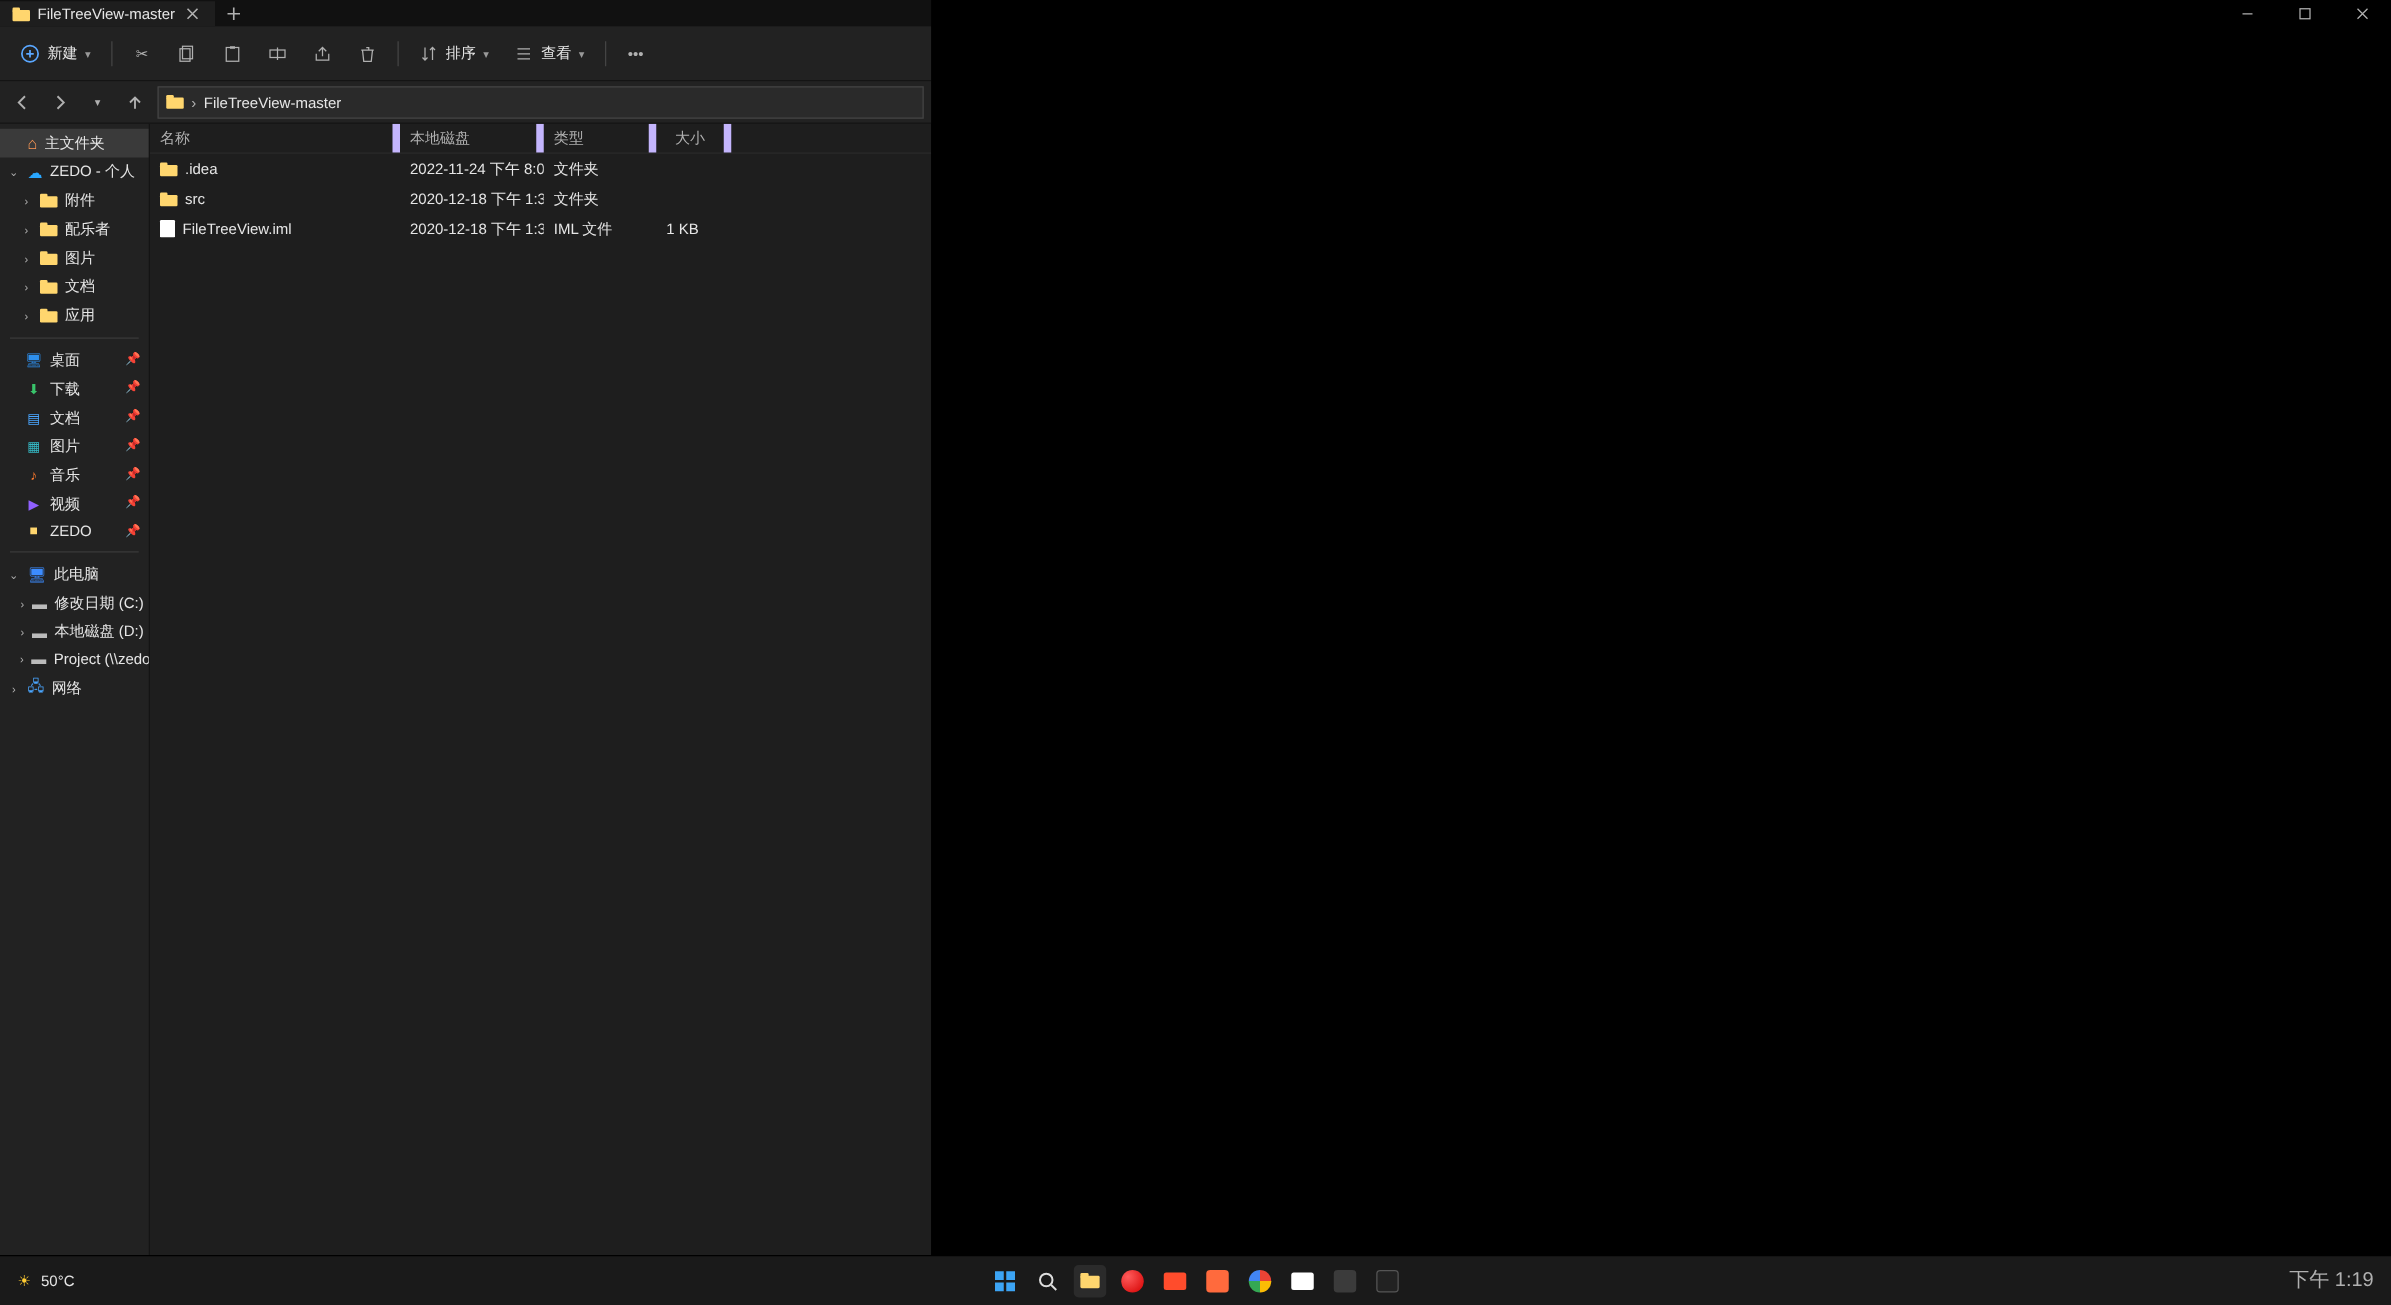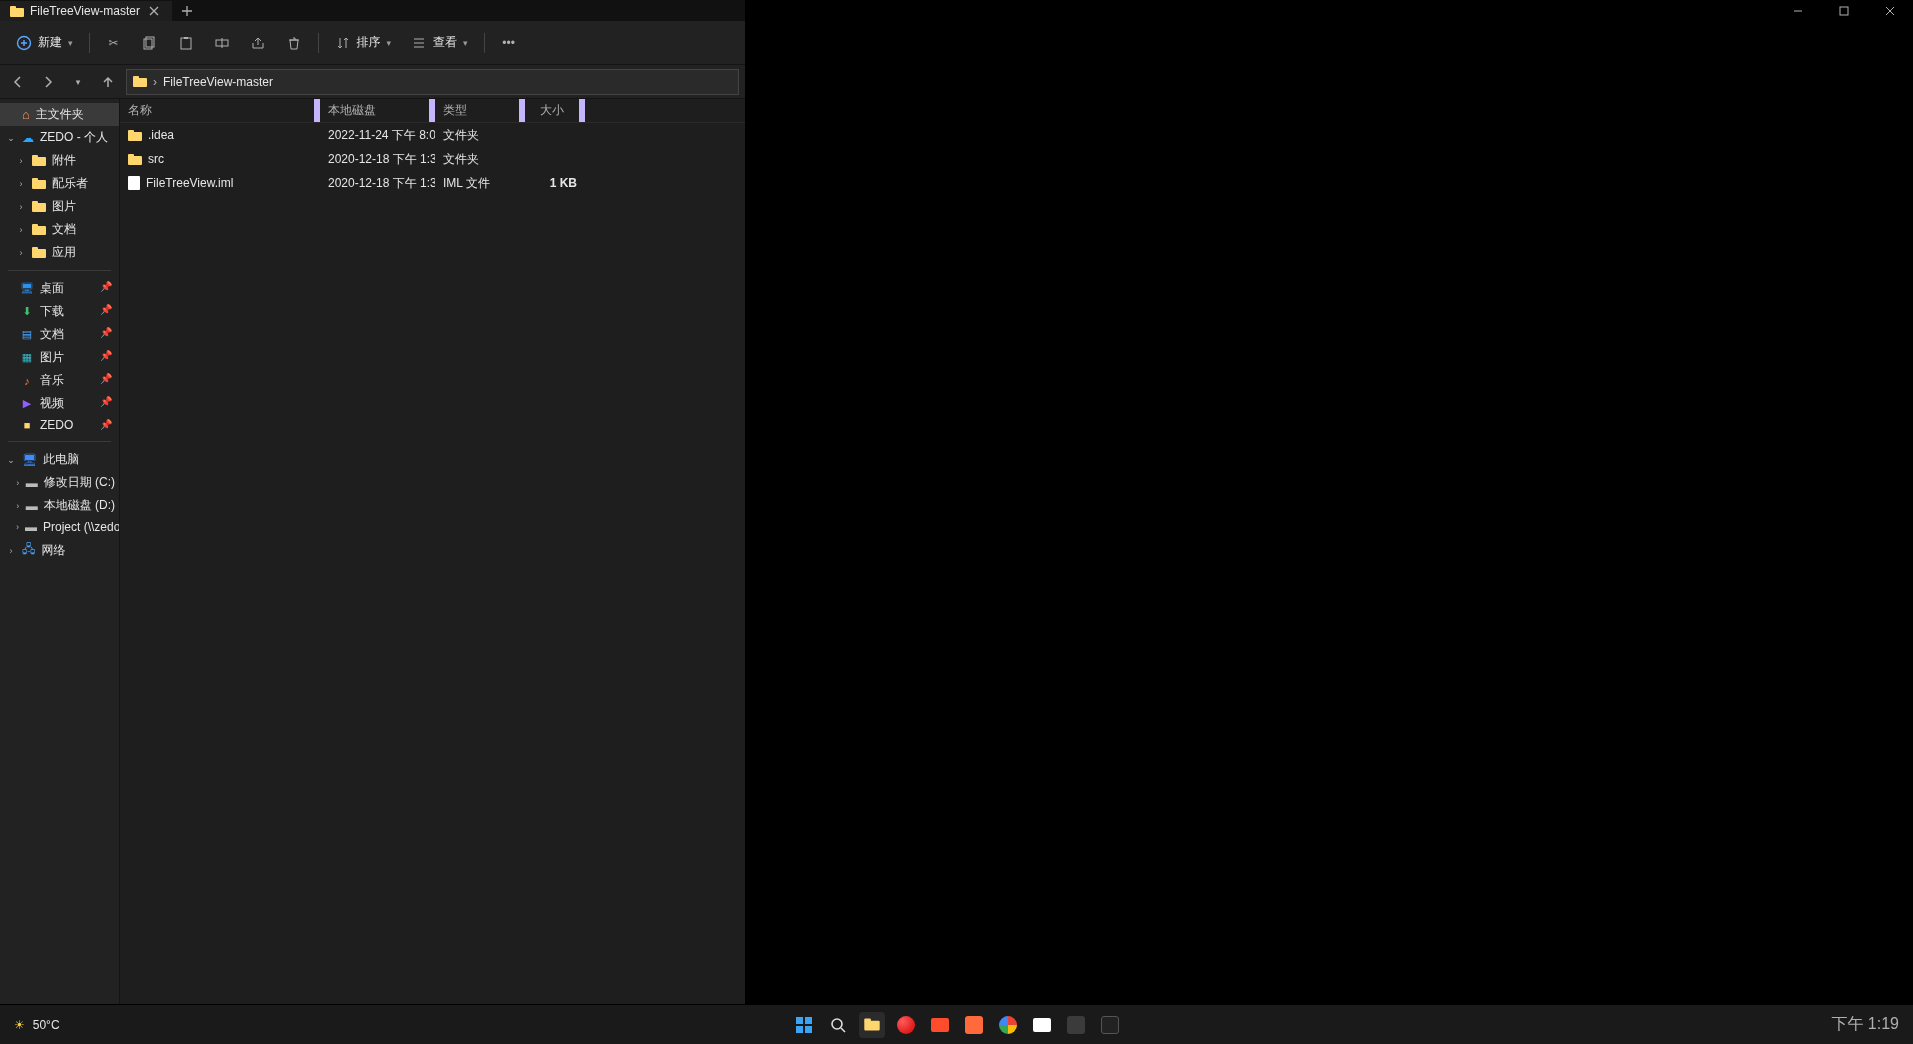--- a/index.html
+++ b/index.html
@@ -188,21 +188,21 @@
   .rows {flex:1;}
   .row {
     display:flex;
     height:24px;
     align-items:center;
   }
   .row .cell {padding:0 8px;white-space:nowrap;overflow:hidden;}
   .row .cell.name {width:200px;display:flex;align-items:center;gap:6px;}
   .row .cell.date {width:115px;}
   .row .cell.type {width:90px;}
-  .row .cell.size {width:60px;text-align:right;font-weight:bold;}
+  .row .cell.size {width:60px;text-align:left;}
   
   .statusbar {
     height:22px;
     background:var(--bg-toolbar);
     border-top:1px solid #141414;
     display:flex;align-items:center;
     padding:0 10px;
     color:var(--text-dim);
     gap:8px;
   }

